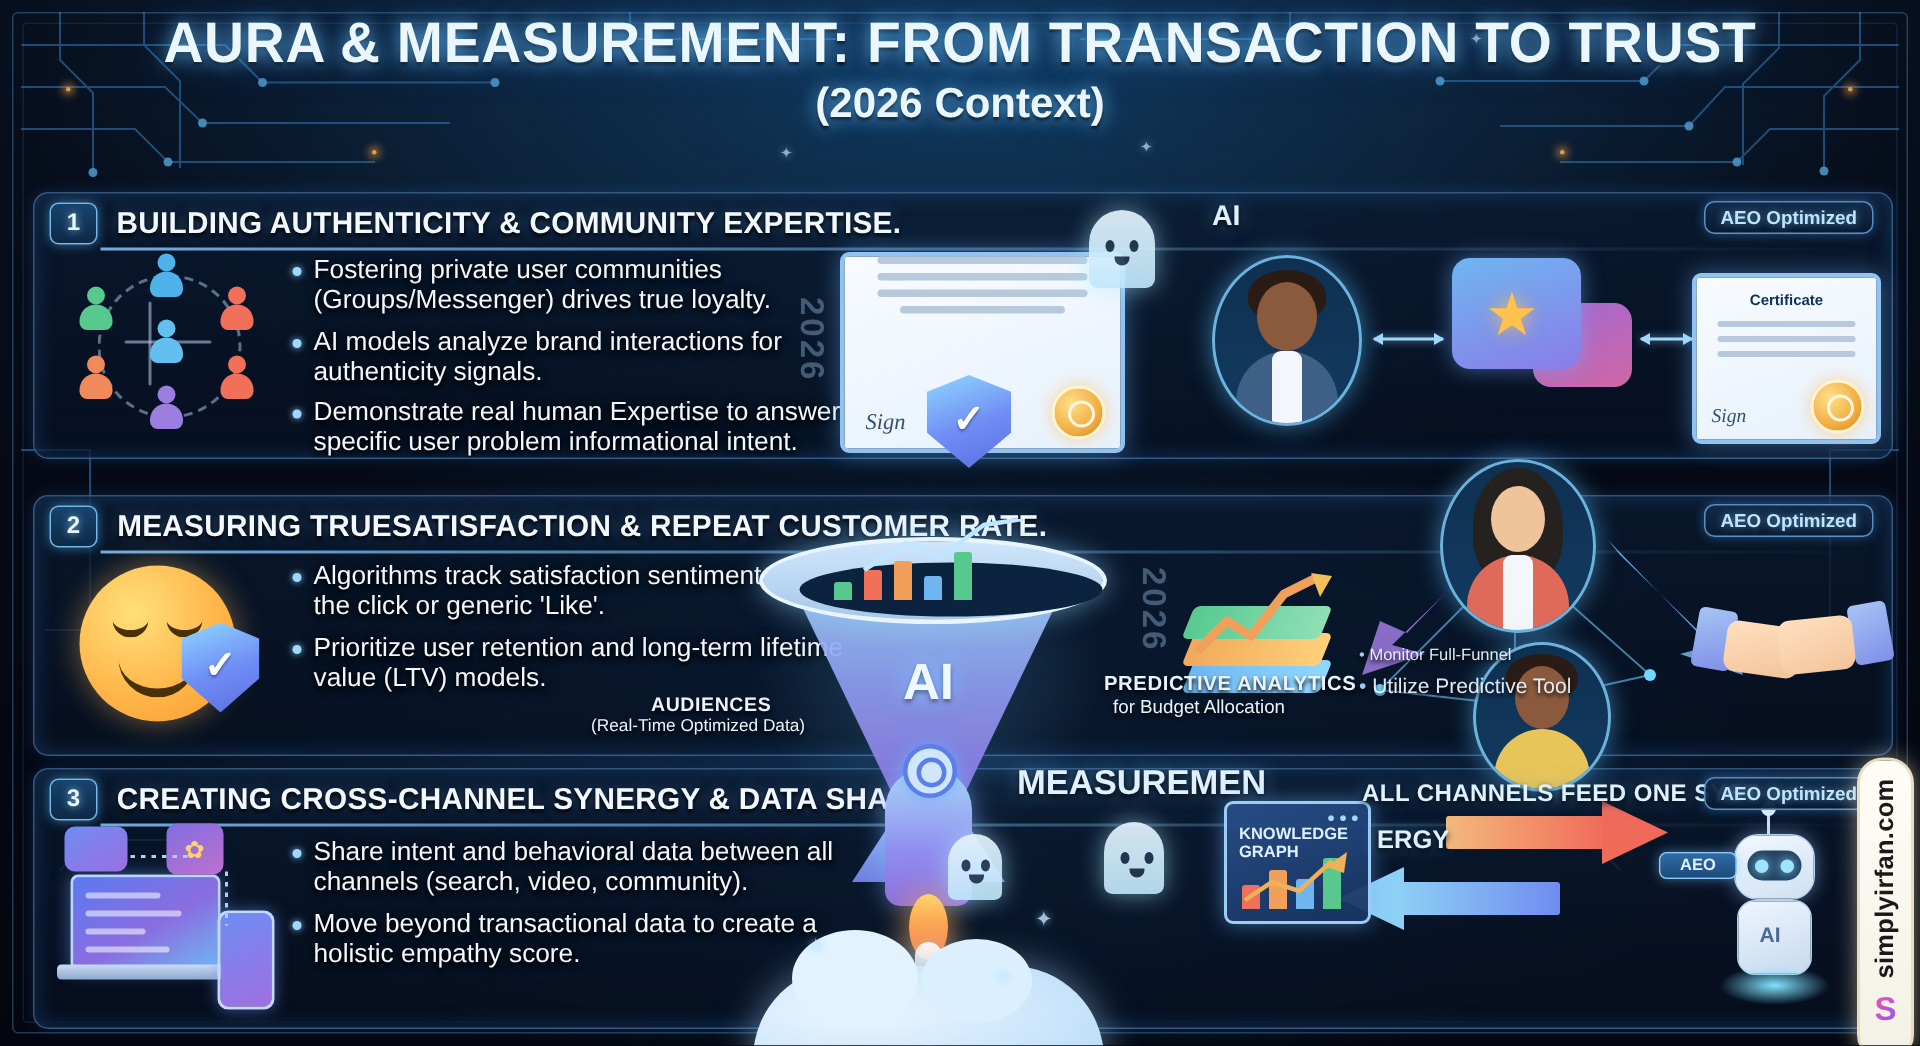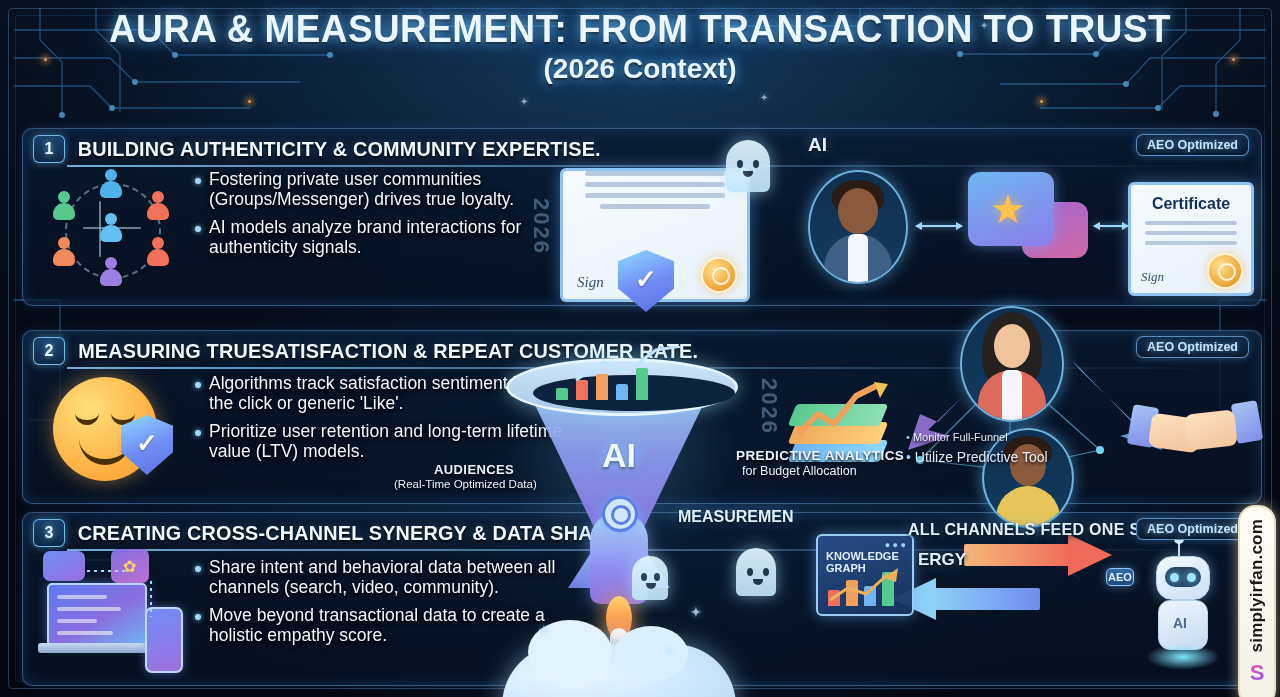--- a/index.html
+++ b/index.html
@@ -205,21 +205,21 @@
 
   
   .robot{position:absolute;}
   .rhead{position:absolute;border-radius:16px;background:linear-gradient(160deg,#f2f8ff,#cfe0f2);
     border:1px solid #b9d2ec;box-shadow:0 0 12px rgba(150,200,255,.5);}
   .rvisor{position:absolute;border-radius:10px;background:#23405f;}
   .reye{position:absolute;border-radius:50%;background:#9fe4ff;box-shadow:0 0 8px #7fd8ff;}
   .rbody{position:absolute;border-radius:12px;background:linear-gradient(160deg,#eef6ff,#c6d9ee);
     border:1px solid #b9d2ec;}
   .rbase{position:absolute;border-radius:50%;background:radial-gradient(ellipse,#7fe4ff,rgba(80,200,255,0) 70%);}
-  .aeochip{position:absolute;padding:2px 1px;border-radius:5px;font-size:11px;font-weight:bold;color:#dff0ff;
+  .aeochip{position:absolute;padding:2px 13px;border-radius:5px;font-size:11px;font-weight:bold;color:#dff0ff;
     background:linear-gradient(180deg,#2f6ca8,#1d4a7c);border:1px solid #8fc8f5;
     box-shadow:0 0 8px rgba(120,200,255,.5);}
 
   
   .year{position:absolute;writing-mode:vertical-rl;font-size:22px;font-weight:bold;
     color:rgba(150,185,220,.42);letter-spacing:2px;z-index:4;}
 
   
   .wm{position:absolute;right:4px;top:505px;width:34px;height:186px;border-radius:17px;
     background:linear-gradient(180deg,#fffdf6,#f3f0e6);
@@ -331,20 +331,24 @@
 
     <div class="bullets">
       <div class="bullet">
         <span class="dot"></span>
         <span class="btxt">Fostering private user communities (Groups/Messenger) drives true loyalty.</span>
       </div>
       <div class="bullet">
         <span class="dot"></span>
         <span class="btxt">AI models analyze brand interactions for authenticity signals.</span>
       </div>
+      <div class="bullet">
+        <span class="dot"></span>
+        <span class="btxt">Demonstrate real human Expertise to answer specific user problem informational intent.</span>
+      </div>
     </div>
 
     <div class="badge">AEO Optimized</div>
   </div>
 
   <div class="year" style="left:528px;top:198px">2026</div>
 
   <div class="cert" style="left:560px;top:168px;width:184px;height:128px;z-index:7">
     <div class="cline" style="width:140px"></div>
       <div class="cline" style="width:140px"></div>
@@ -375,21 +379,21 @@
     background:linear-gradient(160deg,#6fb6f0,#8a7ce8);box-shadow:0 0 14px rgba(120,170,255,.5)">
     <span class="starg" style="left:22px;top:14px">★</span>
   </div>
   <div class="bubble" style="left:1022px;top:202px;width:66px;height:56px;z-index:6;
     background:linear-gradient(160deg,#b06fe0,#e06fb0);opacity:.92"></div>
 
   <div class="arr" style="left:916px;top:225px;width:46px;z-index:8"></div>
   <div class="arr" style="left:1094px;top:225px;width:34px;z-index:8"></div>
 
   <div class="cert" style="left:1128px;top:182px;width:120px;height:108px;z-index:7">
-    <div class="certtitle" style="font-size:16px;margin:10px 0 8px 0">Certificate</div>
+    <div class="certtitle" style="font-size:10px;margin:10px 0 8px 0">Certificate</div>
     <div class="cline" style="width:92px;height:4px"></div>
       <div class="cline" style="width:92px;height:4px"></div>
     <div class="cline" style="width:92px;height:4px"></div>
     <div class="sig" style="position:absolute;left:10px;bottom:8px;font-size:13px">Sign</div>
     <div class="medal" style="right:8px;bottom:4px"></div>
   </div>
 
   <div class="card s2">
     <div class="cardhead">
       <div class="numbadge">2</div>
@@ -521,21 +525,21 @@
       </div>
       <div class="bullet">
         <span class="dot"></span>
         <span class="btxt">Move beyond transactional data to create a holistic empathy score.</span>
       </div>
     </div>
 
     <div class="badge">AEO Optimized</div>
   </div>
 
-  <div class="olabel" style="left:678px;top:508px;font-size:16px">MEASUREMEN</div>
+  <div class="olabel" style="left:678px;top:508px;font-size:23px">MEASUREMEN</div>
 
   <div class="ghost" style="left:736px;top:548px;width:40px;height:48px;z-index:8">
       <i></i>
       <u></u>
       <s></s>
     </div>
   <div class="ghost" style="left:632px;top:556px;width:36px;height:44px;z-index:8">
       <i style="left:9px;top:17px"></i>
       <u style="left:22px;top:17px"></u>
       <s style="left:14px;top:27px"></s>

